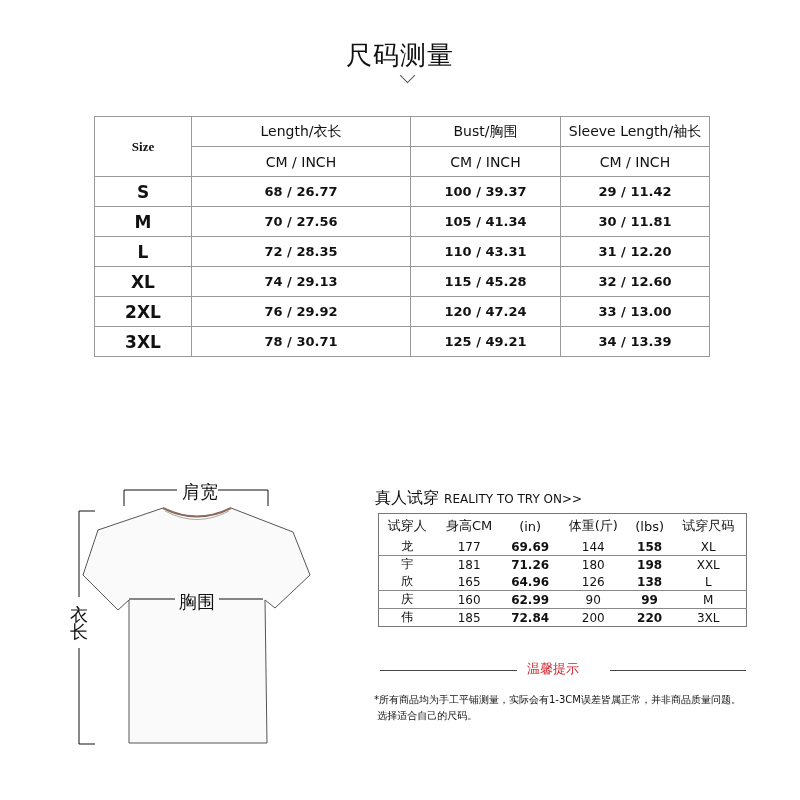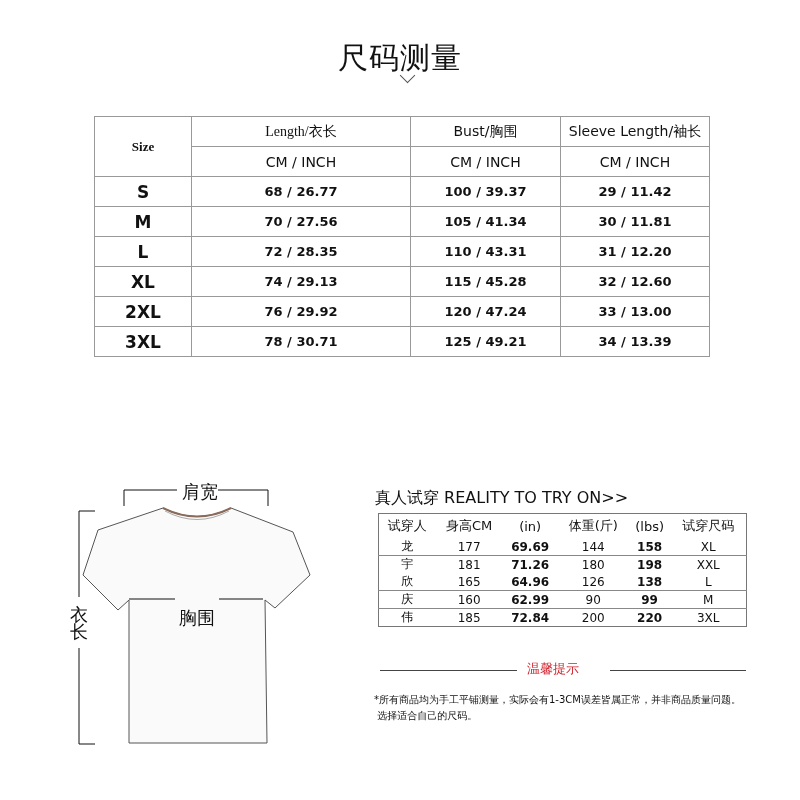--- a/index.html
+++ b/index.html
@@ -1,29 +1,29 @@
 <!DOCTYPE html>
 <html><head>
 <meta charset="utf-8">
 <style>
   html, body { margin:0; padding:0; background:#fff; }
   body { width:800px; height:800px; position:relative; overflow:hidden; font-family:"DejaVu Sans", sans-serif; color:#111; }
-  .title { position:absolute; left:0; top:38px; width:800px; text-align:center; font-size:30px; color:#111; letter-spacing:1px; }
+  .title { position:absolute; left:0; top:38px; width:800px; text-align:center; font-size:26px; color:#111; letter-spacing:1px; }
   .chev { position:absolute; left:402px; top:70px; width:10px; height:10px; border-right:1px solid #555; border-bottom:1px solid #555; transform:rotate(45deg); }
   table.size { position:absolute; left:94px; top:116px; border-collapse:collapse; }
   table.size td { border:1.5px solid #999; text-align:center; padding:0; height:29px; }
   table.size .hdr { font-size:14px; font-weight:normal; }
   table.size .sizehdr { font-size:13px; font-weight:bold; width:96px;font-family:Liberation Serif, serif; }
-  table.size .c1 { width:218px;font-family:Liberation Serif, serif; } table.size .c2 { width:149px;margin-left:16px; } table.size .c3 { width:148px;margin-left:8px; }
+  table.size .c1 { width:218px; } table.size .c2 { width:149px;margin-left:16px; } table.size .c3 { width:148px;margin-left:8px; }
   table.size .sz { font-size:17px; font-weight:bold; }
   table.size .val { font-size:13px; font-weight:bold; }
   .tshirt { position:absolute; left:60px; top:470px; width:260px; height:290px; }
   .lbl { position:absolute; font-size:18px; color:#111; }
   .tryon-title { position:absolute; left:375px; top:488px; font-size:16px; }
-  .tryon-title .en { font-size:16px; }
+  .tryon-title .en { font-size:12px; }
   table.try { position:absolute; left:378px; top:513px; width:369px; border-collapse:collapse; border:1px solid #777; font-size:12px; }
   table.try td { text-align:center; padding:0; height:17px; }
   table.try tr.hr td { height:24px; font-size:13px;margin-top:22px; }
   table.try tr.sep td { border-bottom:1px solid #888; }
   table.try .b { font-weight:bold; }
   .tip { position:absolute; left:380px; top:660px; width:370px; height:20px; }
   .tip .line { position:absolute; top:10px; height:1px; background:#444; }
   .tip .t { position:absolute; left:147px; top:0; font-size:13px; color:#d0202a; }
   .notes { position:absolute; left:374px; top:692px; font-size:10px; line-height:16px; color:#111; width:420px; }
 </style>
@@ -99,21 +99,21 @@
 
     <line x1="69" y1="129" x2="115" y2="129" stroke="#111" stroke-width="1"></line>
     <line x1="159" y1="129" x2="203" y2="129" stroke="#111" stroke-width="1"></line>
 
     <line x1="19" y1="41" x2="19" y2="127" stroke="#111" stroke-width="1"></line>
     <line x1="19" y1="178" x2="19" y2="274" stroke="#111" stroke-width="1"></line>
     <line x1="19" y1="41" x2="35" y2="41" stroke="#111" stroke-width="1"></line>
     <line x1="19" y1="274" x2="35" y2="274" stroke="#111" stroke-width="1"></line>
   </svg>
   <div class="lbl" style="left:122px;top:10px;">肩宽</div>
-  <div class="lbl" style="left:119px;top:136px;">胸围</div>
+  <div class="lbl" style="left:119px;top:120px;">胸围</div>
   <div class="lbl" style="left:10px;top:133px;">衣</div>
   <div class="lbl" style="left:10px;top:150px;">长</div>
 </div>
 
 <div class="tryon-title">
   <span>真人试穿</span>
   <span class="en">REALITY TO TRY ON&gt;&gt;</span>
 </div>
 
 <table class="try">

